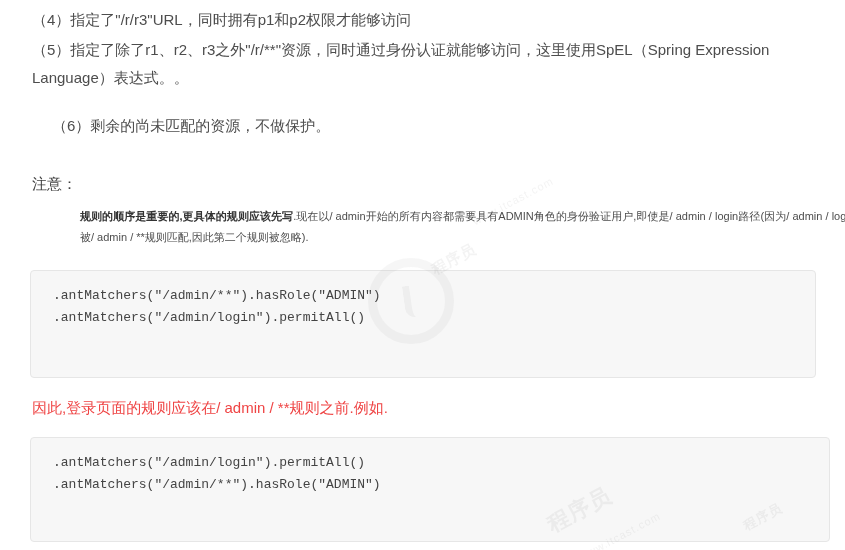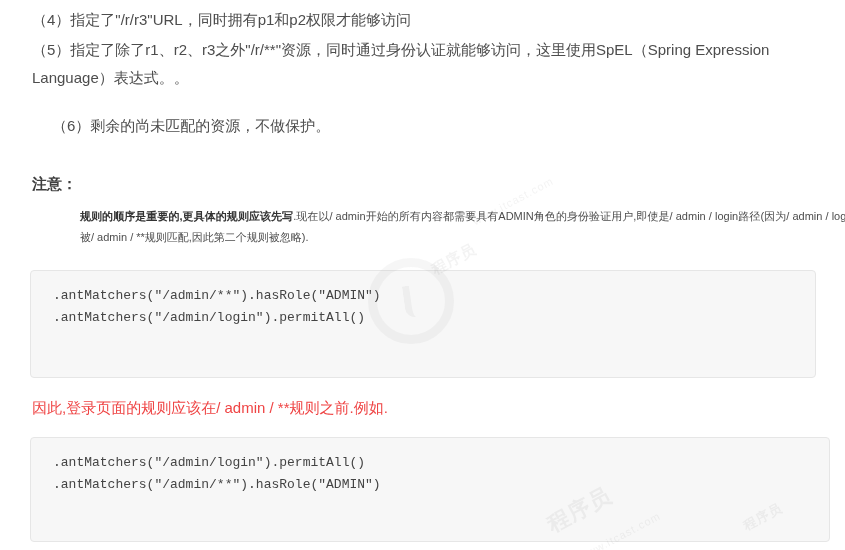--- a/index.html
+++ b/index.html
@@ -87,21 +87,21 @@
   .para-list { margin-bottom: 12px; }
   #p4 { position: absolute; left: 24px; top: 6px; width: 800px; }
   #p5 { position: absolute; left: 24px; top: 36px; width: 800px; }
   #p6 { position: absolute; left: 24px; top: 112px; width: 800px; margin-left: 20px; }
 
   .notice-title {
     position: absolute;
     left: 24px;
     top: 172px;
     font-size: 15px;
-    font-weight: bold;
+    font-weight: normal;
     color: #3f3f3f;
     line-height: 24px;
     padding-left: 8px;
   }
 
   .notice-body {
     position: absolute;
     left: 24px;
     top: 206px;
     width: 797px;

